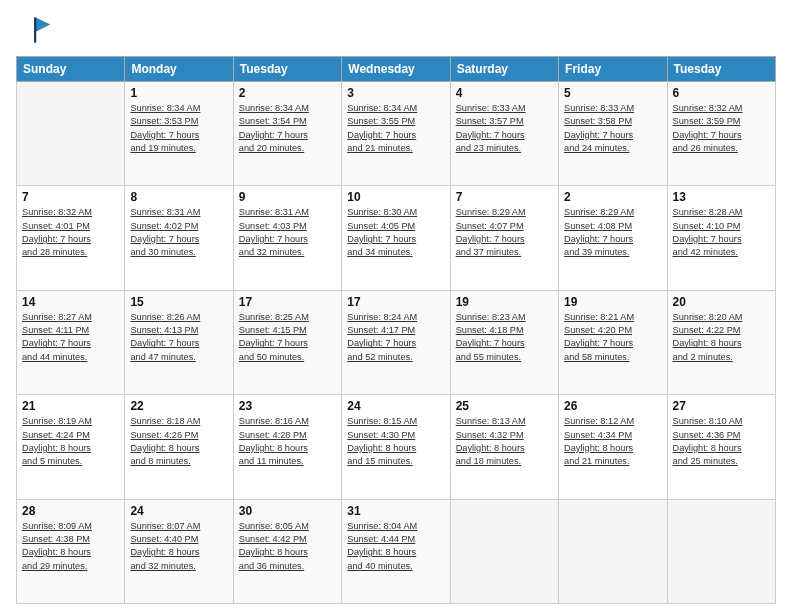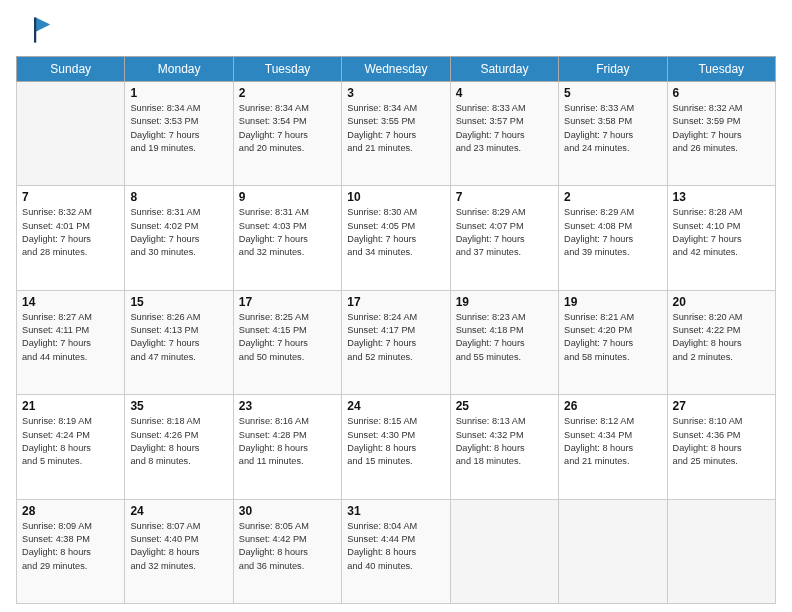--- a/index.html
+++ b/index.html
@@ -48,23 +48,23 @@
     }
     .calendar-table {
       width: 100%;
       border-collapse: collapse;
       flex: 1;
     }
     .calendar-table thead tr th {
       background: #2e86c1;
       color: #fff;
       font-size: 12px;
-      font-weight: normal;
+      font-weight: bold;
       padding: 5px 6px;
-      text-align: center;
+      text-align: left;
       border: 1px solid #aaa;
     }
     .calendar-table tbody tr td {
       vertical-align: top;
       border: 1px solid #ccc;
       padding: 4px 5px;
       font-size: 9.5px;
       color: #222;
       background: #fff;
       width: calc(100% / 7);
@@ -76,20 +76,21 @@
       font-size: 12px;
       font-weight: bold;
       color: #111;
       display: block;
       margin-bottom: 2px;
     }
     .day-info {
       line-height: 1.45;
       font-size: 9.2px;
       color: #333;
+      text-decoration: underline;
     }
     td.empty {
       background: #f5f5f5 !important;
     }
   </style>
 </head>
 <body>
 
 <div class="page">
   <div class="header">
@@ -209,21 +210,21 @@
             <span class="day-number">20</span>
             <div class="day-info">Sunrise: 8:20 AM<br>Sunset: 4:22 PM<br>Daylight: 8 hours<br>and 2 minutes.</div>
           </td>
         </tr>
         <tr>
           <td>
             <span class="day-number">21</span>
             <div class="day-info">Sunrise: 8:19 AM<br>Sunset: 4:24 PM<br>Daylight: 8 hours<br>and 5 minutes.</div>
           </td>
           <td>
-            <span class="day-number">35</span>
+            <span class="day-number">22</span>
             <div class="day-info">Sunrise: 8:18 AM<br>Sunset: 4:26 PM<br>Daylight: 8 hours<br>and 8 minutes.</div>
           </td>
           <td>
             <span class="day-number">23</span>
             <div class="day-info">Sunrise: 8:16 AM<br>Sunset: 4:28 PM<br>Daylight: 8 hours<br>and 11 minutes.</div>
           </td>
           <td>
             <span class="day-number">24</span>
             <div class="day-info">Sunrise: 8:15 AM<br>Sunset: 4:30 PM<br>Daylight: 8 hours<br>and 15 minutes.</div>
           </td>

